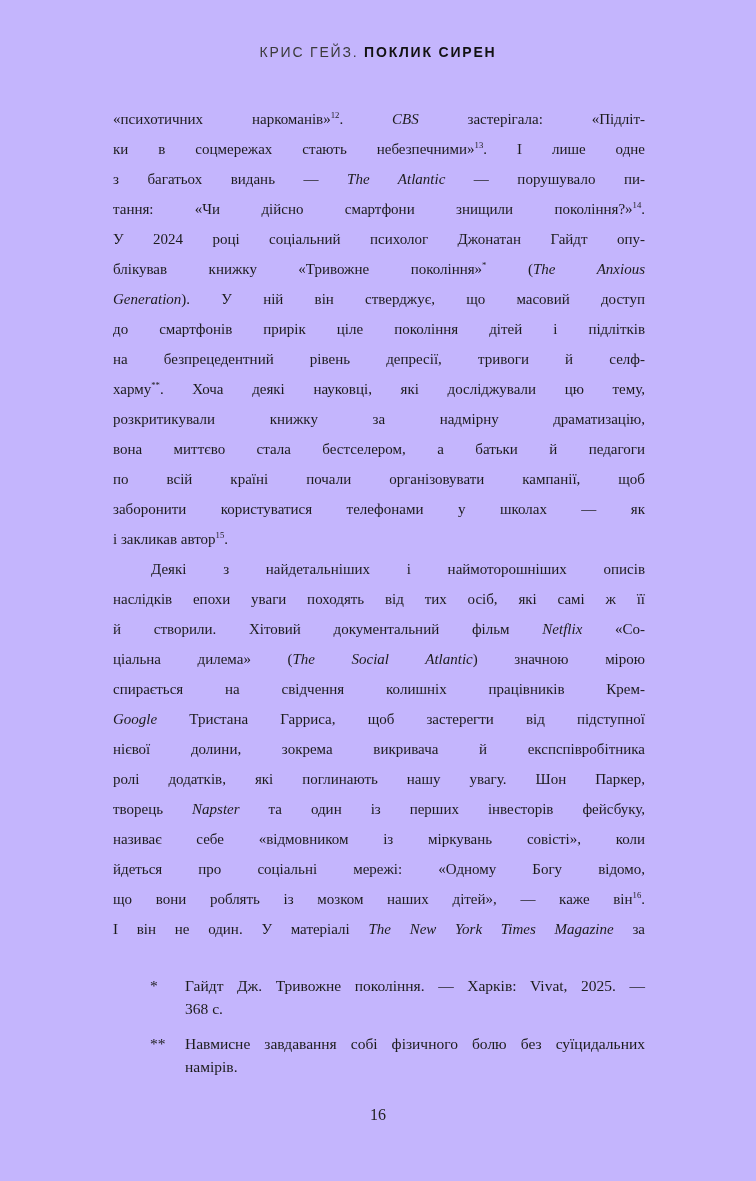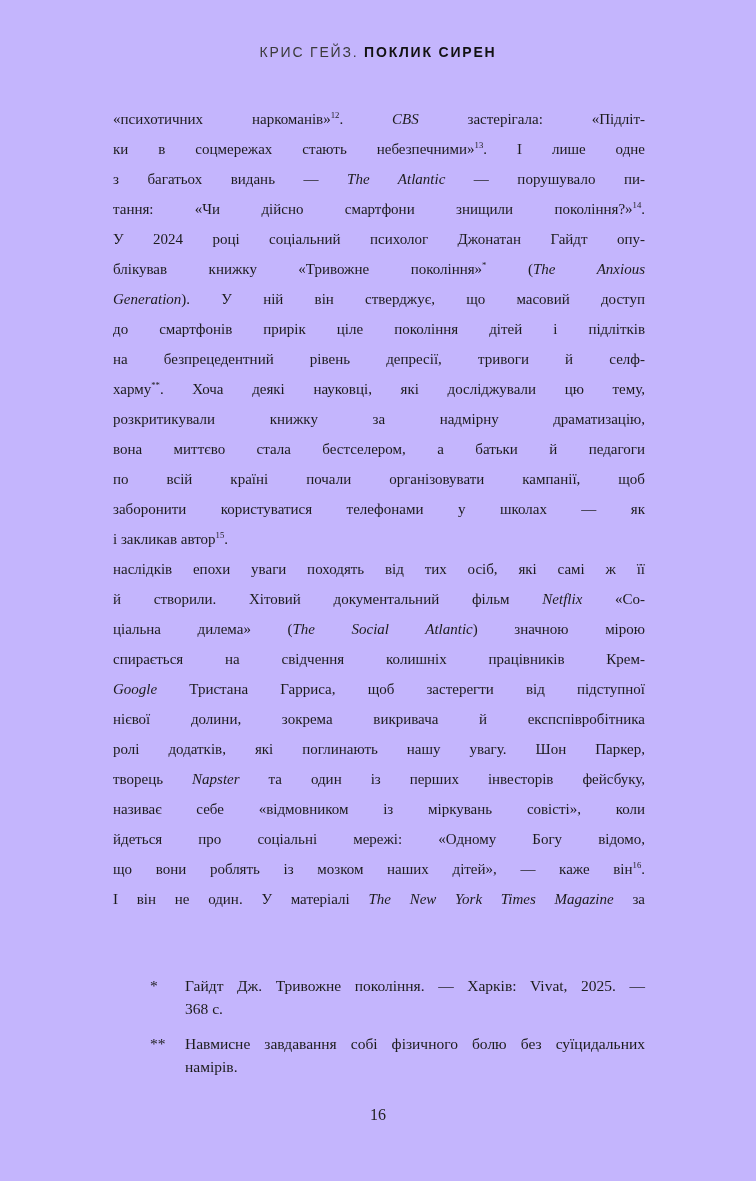--- a/index.html
+++ b/index.html
@@ -82,20 +82,21 @@
         <div class="line"><span>до смартфонів прирік ціле покоління дітей і підлітків</span></div>
         <div class="line"><span>на безпрецедентний рівень депресії, тривоги й селф-</span></div>
         <div class="line"><span>харму</span><sup>**</sup><span>. Хоча деякі науковці, які досліджували цю тему,</span></div>
         <div class="line"><span>розкритикували книжку за надмірну драматизацію,</span></div>
         <div class="line"><span>вона миттєво стала бестселером, а батьки й педагоги</span></div>
         <div class="line"><span>по всій країні почали організовувати кампанії, щоб</span></div>
         <div class="line"><span>заборонити користуватися телефонами у школах — як</span></div>
         <div class="line last"><span>і закликав автор</span><sup>15</sup><span>.</span></div>
       </div>
       <div class="para">
+        <div class="line indent"><span>Деякі з найдетальніших і наймоторошніших описів</span></div>
         <div class="line"><span>наслідків епохи уваги походять від тих осіб, які самі ж її</span></div>
         <div class="line"><span>й створили. Хітовий документальний фільм </span><i>Netflix</i><span> «Со-</span></div>
         <div class="line"><span>ціальна дилема» (</span><i>The Social Atlantic</i><span>) значною мірою</span></div>
         <div class="line"><span>спирається на свідчення колишніх працівників Крем-</span></div>
         <div class="line"><i>Google</i><span> Тристана Гарриса, щоб застерегти від підступної</span></div>
         <div class="line"><span>нієвої долини, зокрема викривача й експспівробітника</span></div>
         <div class="line"><span>ролі додатків, які поглинають нашу увагу. Шон Паркер,</span></div>
         <div class="line"><span>творець </span><i>Napster</i><span> та один із перших інвесторів фейсбуку,</span></div>
         <div class="line"><span>називає себе «відмовником із міркувань совісті», коли</span></div>
         <div class="line"><span>йдеться про соціальні мережі: «Одному Богу відомо,</span></div>

